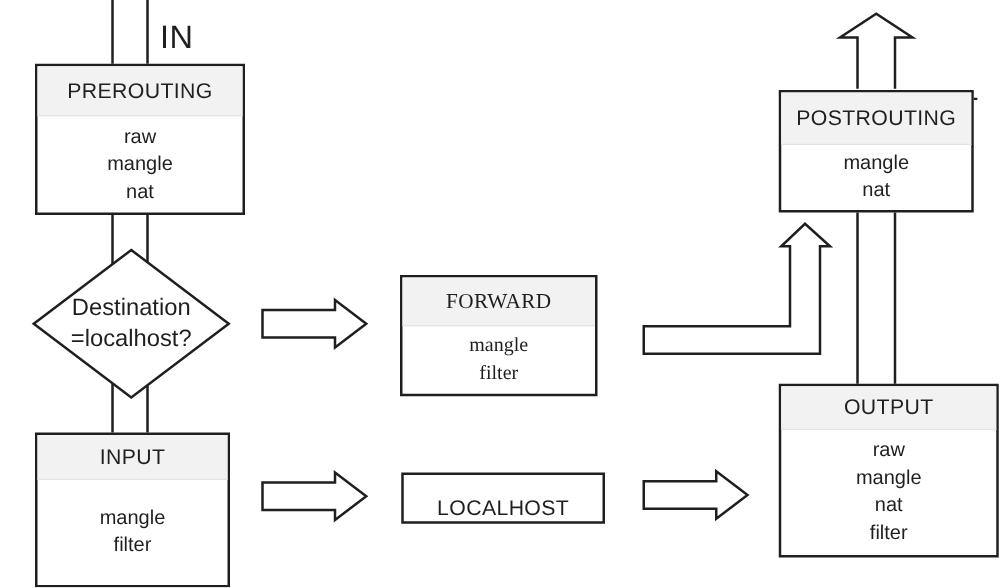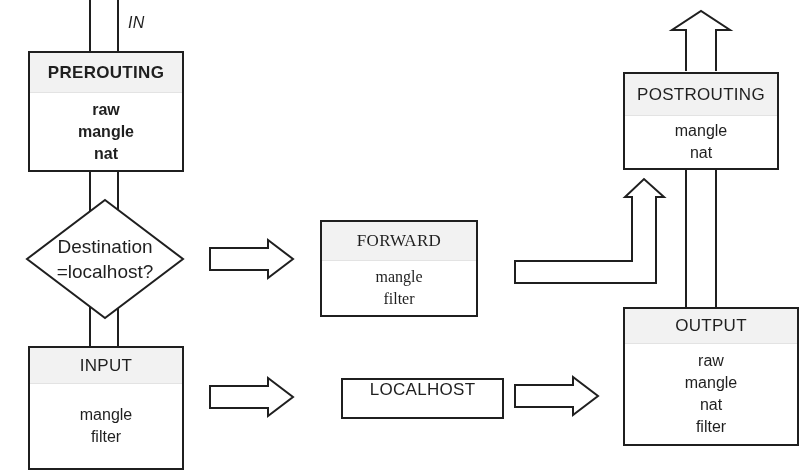--- a/index.html
+++ b/index.html
@@ -18,22 +18,22 @@
   .node-header{
     flex:0 0 auto;display:flex;align-items:center;justify-content:center;
     background:var(--header-bg,#f2f2f2);
     border-bottom:1px solid var(--header-divider,#e3e3e3);
     font-size:17px;letter-spacing:.3px;
   }
   .node-body{
     flex:1;display:flex;flex-direction:column;justify-content:center;align-items:center;
     font-size:16px;line-height:22px;
   }
-  .node-plain{align-items:flex-start;justify-content:center;font-size:17px;letter-spacing:.3px;margin-left:20px;}
-  .float-label{position:absolute;z-index:2;font-size:16px;letter-spacing:.3px;font-style:italic;}
+  .node-plain{align-items:flex-end;justify-content:center;font-size:17px;letter-spacing:.3px;}
+  .float-label{position:absolute;z-index:2;font-size:26px;letter-spacing:.3px;}
   .diamond-label{
     position:absolute;z-index:2;left:25px;top:234px;width:160px;
     text-align:center;font-size:19px;line-height:25px;
   }
   .stroke{stroke:var(--line,#1f1f1f);stroke-width:2;fill:none;}
   .shape{stroke:var(--line,#1f1f1f);stroke-width:2;fill:#fff;}
 </style>
 </head>
 <body>
 
@@ -62,21 +62,21 @@
   </svg>
 
   <div class="float-label" style="left:128px;top:14px;">IN</div>
   <div class="float-label" style="left:727px;top:40px;margin-top:32px;">OUT</div>
 
   <div class="diamond-label">
     <div>Destination</div>
     <div>=localhost?</div>
   </div>
 
-  <div class="node" style="left:28px;top:51px;width:156px;height:121px;font-weight:bold;">
+  <div class="node" style="left:28px;top:51px;width:168px;height:121px;">
     <div class="node-header" style="height:39px;">PREROUTING</div>
     <div class="node-body">
       <div>raw</div>
       <div>mangle</div>
       <div>nat</div>
     </div>
   </div>
 
   <div class="node" style="left:28px;top:346px;width:156px;height:124px;">
     <div class="node-header" style="height:35px;">INPUT</div>

